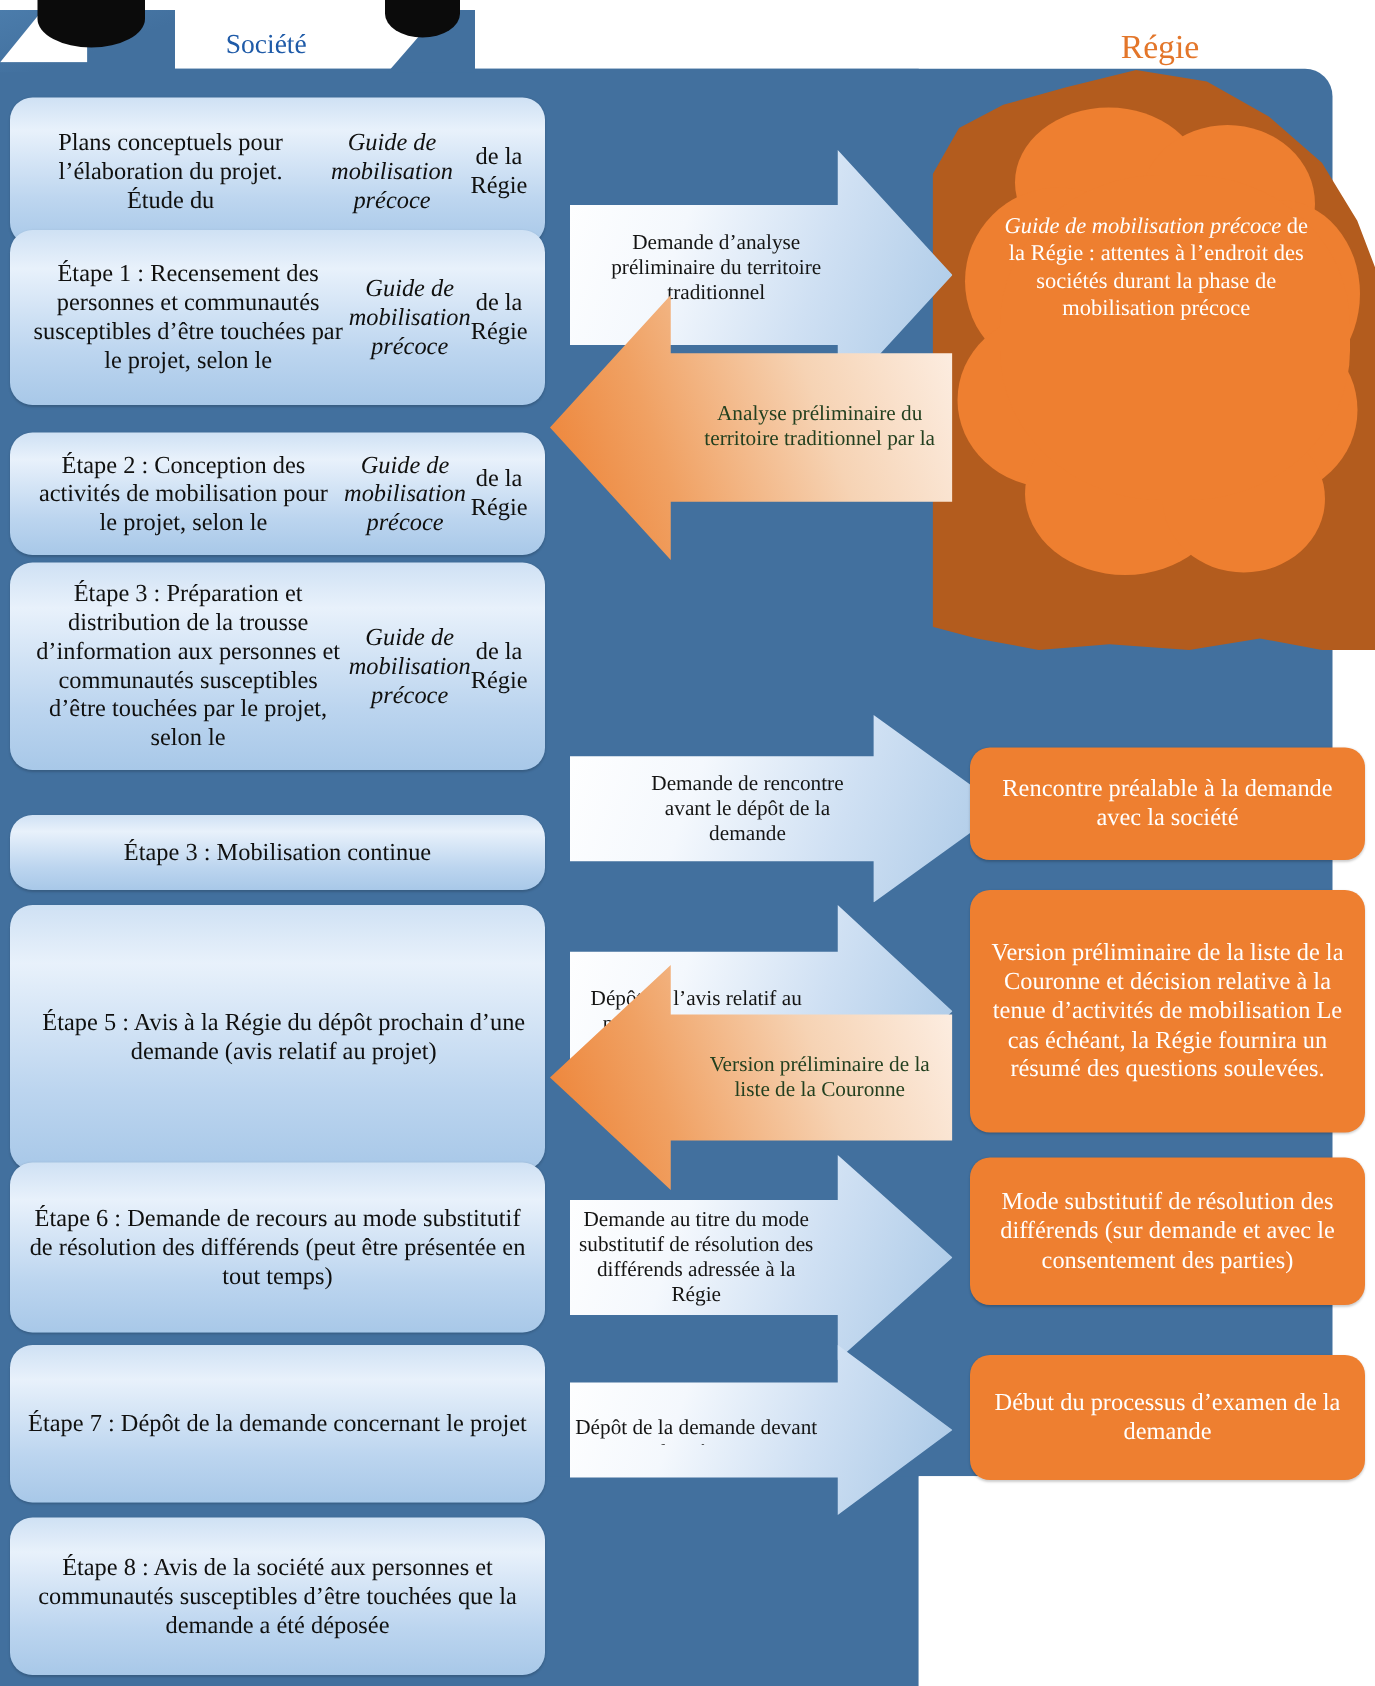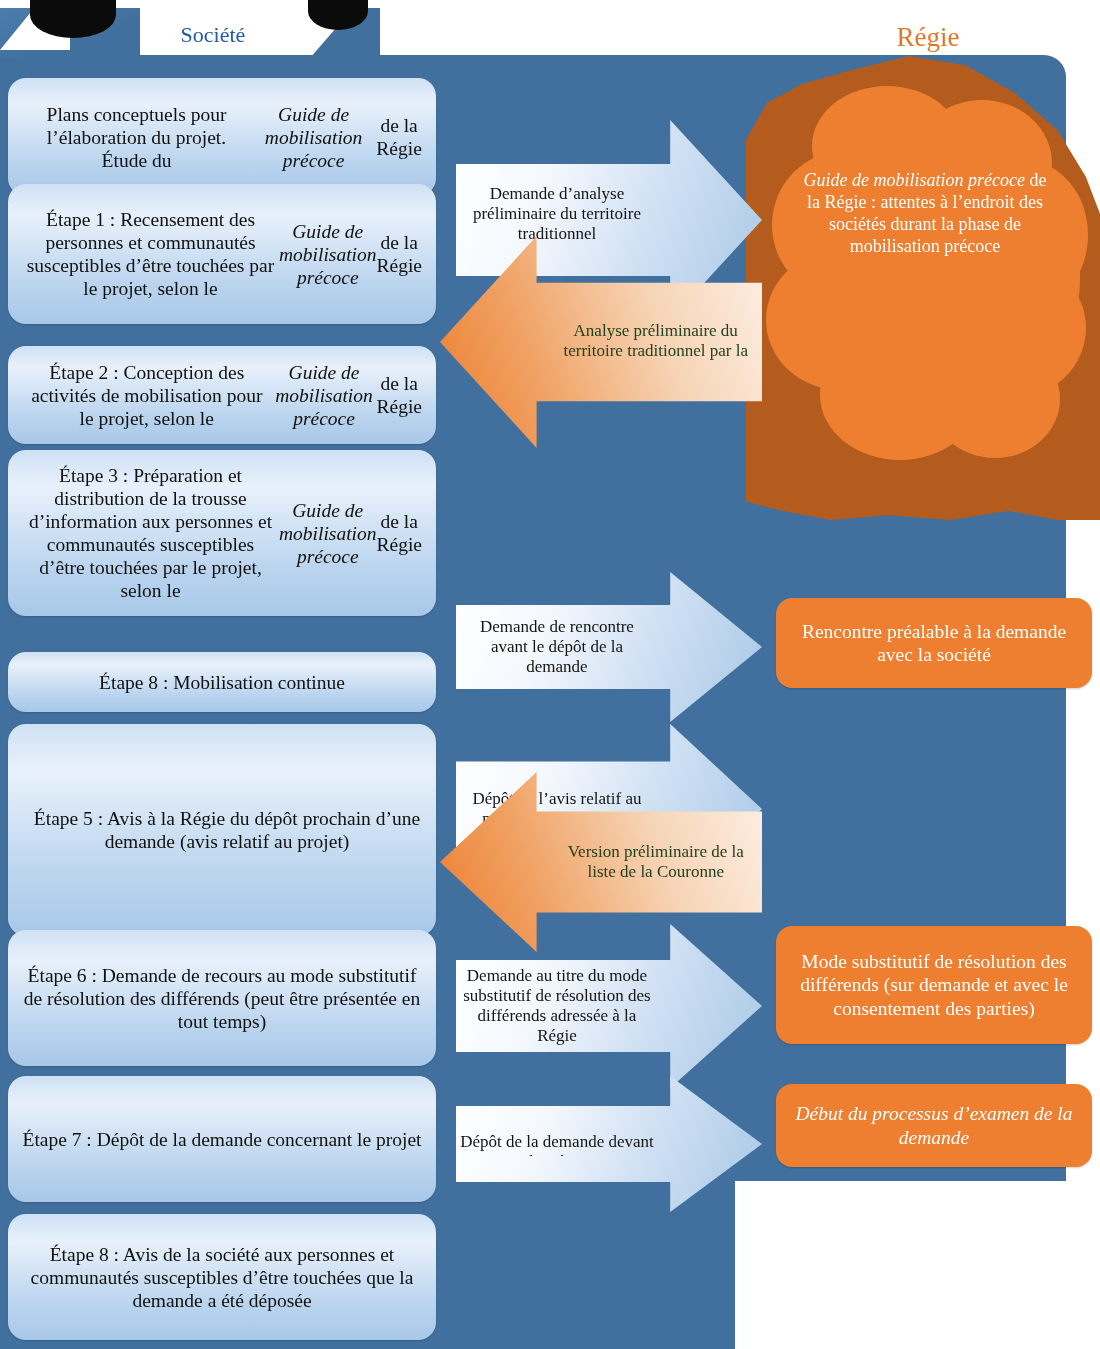--- a/index.html
+++ b/index.html
@@ -113,31 +113,31 @@
 
   <div id="cloud-text"><i>Guide de mobilisation précoce</i> de la Régie : attentes à l’endroit des sociétés durant la phase de mobilisation précoce</div>
 
   <div id="title-societe">Société</div>
   <div id="title-regie">Régie</div>
 
   <div class="sbox" style="top:78px;height:118px;">Plans conceptuels pour l’élaboration du projet. Étude du <i>Guide de mobilisation précoce</i> de la Régie</div>
   <div class="sbox" style="top:184px;height:140px;">Étape 1 : Recensement des personnes et communautés susceptibles d’être touchées par le projet, selon le <i>Guide de mobilisation précoce</i> de la Régie</div>
   <div class="sbox" style="top:346px;height:98px;">Étape 2 : Conception des activités de mobilisation pour le projet, selon le <i>Guide de mobilisation précoce</i> de la Régie</div>
   <div class="sbox" style="top:450px;height:166px;">Étape 3 : Préparation et distribution de la trousse d’information aux personnes et communautés susceptibles d’être touchées par le projet, selon le <i>Guide de mobilisation précoce</i> de la Régie</div>
-  <div class="sbox" style="top:652px;height:60px;">Étape 8 : Mobilisation continue</div>
+  <div class="sbox" style="top:652px;height:60px;">Étape 3 : Mobilisation continue</div>
   <div class="sbox" style="top:724px;height:212px;padding-left:24px;">Étape 5 : Avis à la Régie du dépôt prochain d’une demande (avis relatif au projet)</div>
   <div class="sbox" style="top:930px;height:136px;">Étape 6 : Demande de recours au mode substitutif de résolution des différends (peut être présentée en tout temps)</div>
   <div class="sbox" style="top:1076px;height:126px;">Étape 7 : Dépôt de la demande concernant le projet</div>
   <div class="sbox" style="top:1214px;height:126px;">Étape 8 : Avis de la société aux personnes et communautés susceptibles d’être touchées que la demande a été déposée</div>
 
   <div class="arrow-r" style="left:456px;top:120px;width:306px;height:200px;">
-    <span class="txtclip" style="height:72px;">Demande d’analyse préliminaire du territoire traditionnel</span>
+    <span class="txtclip" style="height:72px;margin-left:16px;">Demande d’analyse préliminaire du territoire traditionnel</span>
   </div>
 
-  <div class="arrow-r" style="left:456px;top:572px;width:306px;height:150px;">
+  <div class="arrow-r" style="left:456px;top:572px;width:306px;height:150px;padding-left:41px;">
     <span>Demande de rencontre avant le dépôt de la demande</span>
   </div>
 
   <div class="arrow-r" style="left:456px;top:724px;width:306px;height:170px;">
     <span class="txtclip" style="height:40px;">Dépôt de l’avis relatif au projet devant la Régie</span>
   </div>
 
   <div class="arrow-r" style="left:456px;top:924px;width:306px;height:164px;">
     <span>Demande au titre du mode substitutif de résolution des différends adressée à la Régie</span>
   </div>
@@ -148,16 +148,17 @@
 
   <div class="arrow-l" style="left:440px;top:236px;width:322px;height:212px;">
     <span class="txtclip" style="height:42px;">Analyse préliminaire du territoire traditionnel par la Régie</span>
   </div>
 
   <div class="arrow-l" style="left:440px;top:772px;width:322px;height:180px;">
     <span>Version préliminaire de la liste de la Couronne</span>
   </div>
 
   <div class="obox" style="top:598px;height:90px;">Rencontre préalable à la demande avec la société</div>
+  <div class="obox" style="top:712px;height:194px;">Version préliminaire de la liste de la Couronne et décision relative à la tenue d’activités de mobilisation Le cas échéant, la Régie fournira un résumé des questions soulevées.</div>
   <div class="obox" style="top:926px;height:118px;">Mode substitutif de résolution des différends (sur demande et avec le consentement des parties)</div>
-  <div class="obox" style="top:1084px;height:83px;font-style:italic;">Début du processus d’examen de la demande</div>
+  <div class="obox" style="top:1084px;height:100px;">Début du processus d’examen de la demande</div>
 
 </div>
 
 </body></html>

